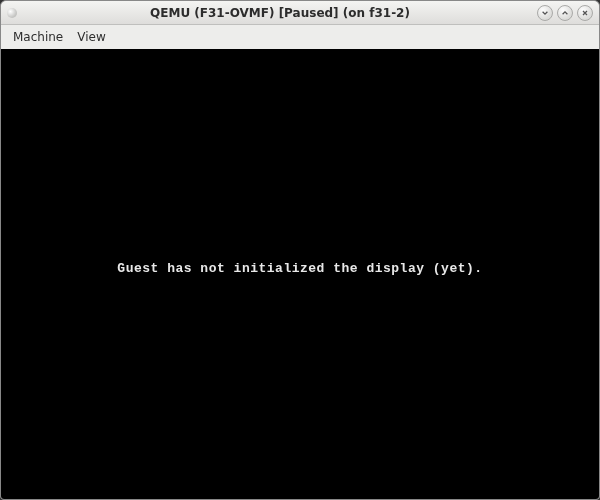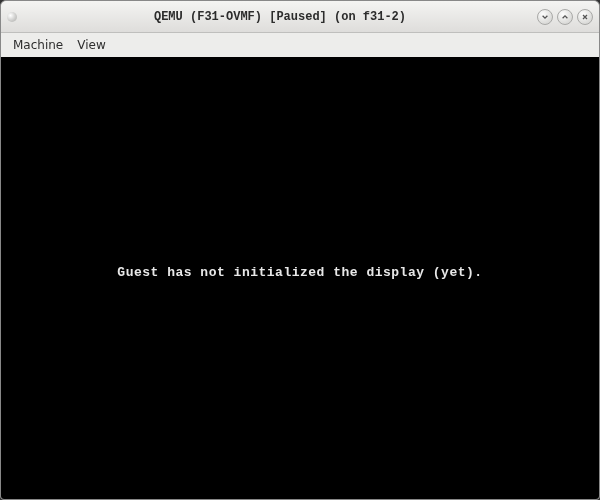--- a/index.html
+++ b/index.html
@@ -18,29 +18,28 @@
       width: 600px;
       height: 500px;
       background: #ededeb;
       border: 1px solid #888;
       border-radius: 6px 6px 4px 4px;
       display: flex;
       flex-direction: column;
       overflow: hidden;
     }
     .titlebar {
-      height: 32px;
+      height: 24px;
       background: linear-gradient(to bottom, #f4f4f2, #dedddb);
       border-bottom: 1px solid #bfbfbd;
       display: flex;
       align-items: center;
       position: relative;
       padding: 0 6px;
       border-radius: 6px 6px 0 0;
-      font-family: Liberation Mono, monospace;
     }
     .title-icon {
       width: 10px;
       height: 10px;
       border-radius: 50%;
       background: radial-gradient(circle at 35% 35%, #fff, #c9c9c7 60%, #b0b0ae);
       margin-right: 6px;
       flex-shrink: 0;
     }
     .title-text {

